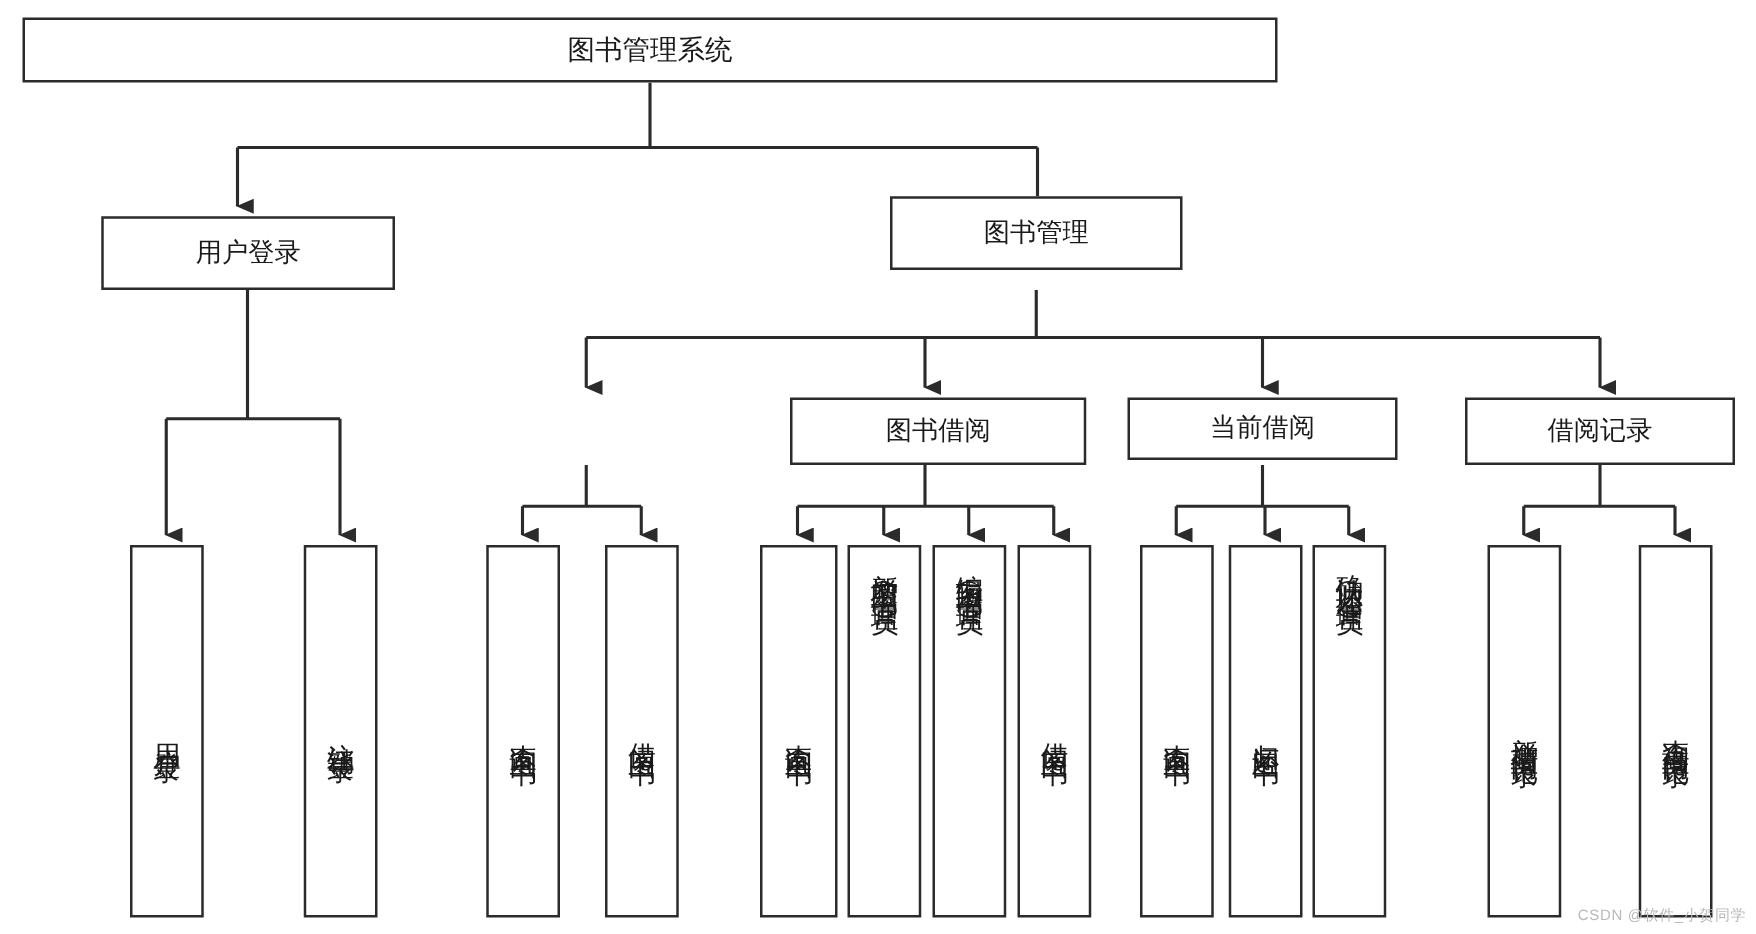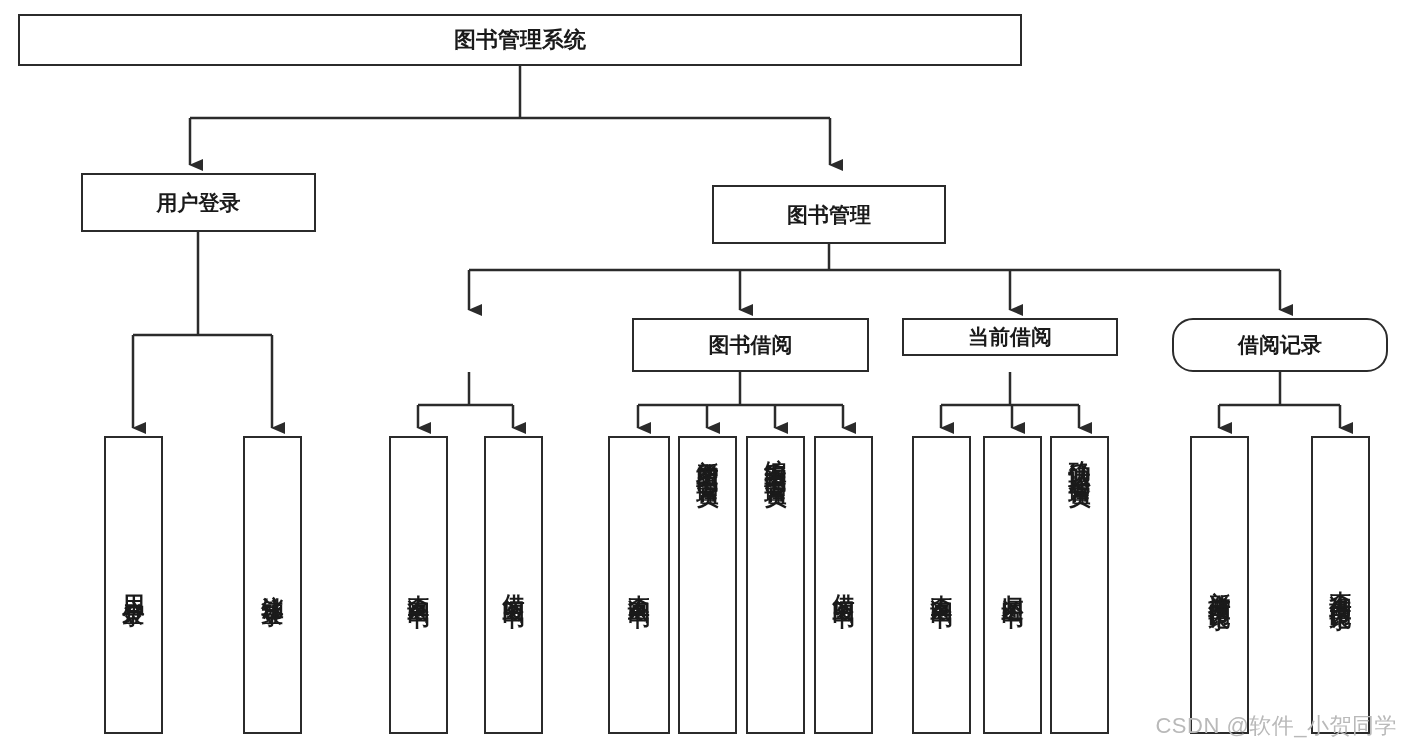--- a/index.html
+++ b/index.html
@@ -35,21 +35,20 @@
     display: flex;
     align-items: center;
     justify-content: center;
     overflow: hidden;
   }
   .node .label {
     color: #1a1a1a;
     line-height: 1.12;
     text-align: center;
     white-space: pre;
-    font-weight: bold;
   }
   .node.horizontal .label {
     font-size: 21px;
   }
   .node.root .label {
     font-size: 22px;
   }
   .node.vertical {
     align-items: flex-start;
     justify-content: center;
@@ -64,21 +63,21 @@
     display: block;
   }
   .node.vertical.centered {
     align-items: center;
     padding-top: 0;
   }
   .watermark {
     position: absolute;
     right: 8px;
     bottom: 6px;
-    font-size: 22px;
+    font-size: 12px;
     color: #b9b9b9;
     letter-spacing: 0.5px;
     user-select: none;
   }
 </style>
 </head>
 <body>
 
 <div id="diagram-root">
 
@@ -133,31 +132,31 @@
     </g>
   </svg>
 
   <div class="node root horizontal" style="left:18px; top:14px; width:1004px; height:52px;">
     <span class="label">图书管理系统</span>
   </div>
 
   <div class="node horizontal" style="left:81px; top:173px; width:235px; height:59px;">
     <span class="label">用户登录</span>
   </div>
-  <div class="node horizontal" style="left:712px; top:185px; width:234px; height:59px;">
+  <div class="node horizontal" style="left:712px; top:157px; width:234px; height:59px;">
     <span class="label">图书管理</span>
   </div>
 
   <div class="node horizontal" style="left:632px; top:318px; width:237px; height:54px;">
     <span class="label">图书借阅</span>
   </div>
-  <div class="node horizontal" style="left:902px; top:318px; width:216px; height:38px;">
+  <div class="node horizontal" style="left:902px; top:318px; width:216px; height:50px;">
     <span class="label">当前借阅</span>
   </div>
-  <div class="node horizontal" style="left:1172px; top:318px; width:216px; height:54px;border-radius:21px;">
+  <div class="node horizontal" style="left:1172px; top:318px; width:216px; height:54px;">
     <span class="label">借阅记录</span>
   </div>
 
   <div class="node vertical centered" style="left:104px; top:436px; width:59px; height:298px;">
     <span class="label">用户登录</span>
   </div>
   <div class="node vertical centered" style="left:243px; top:436px; width:59px; height:298px;">
     <span class="label">注销登录</span>
   </div>
 

